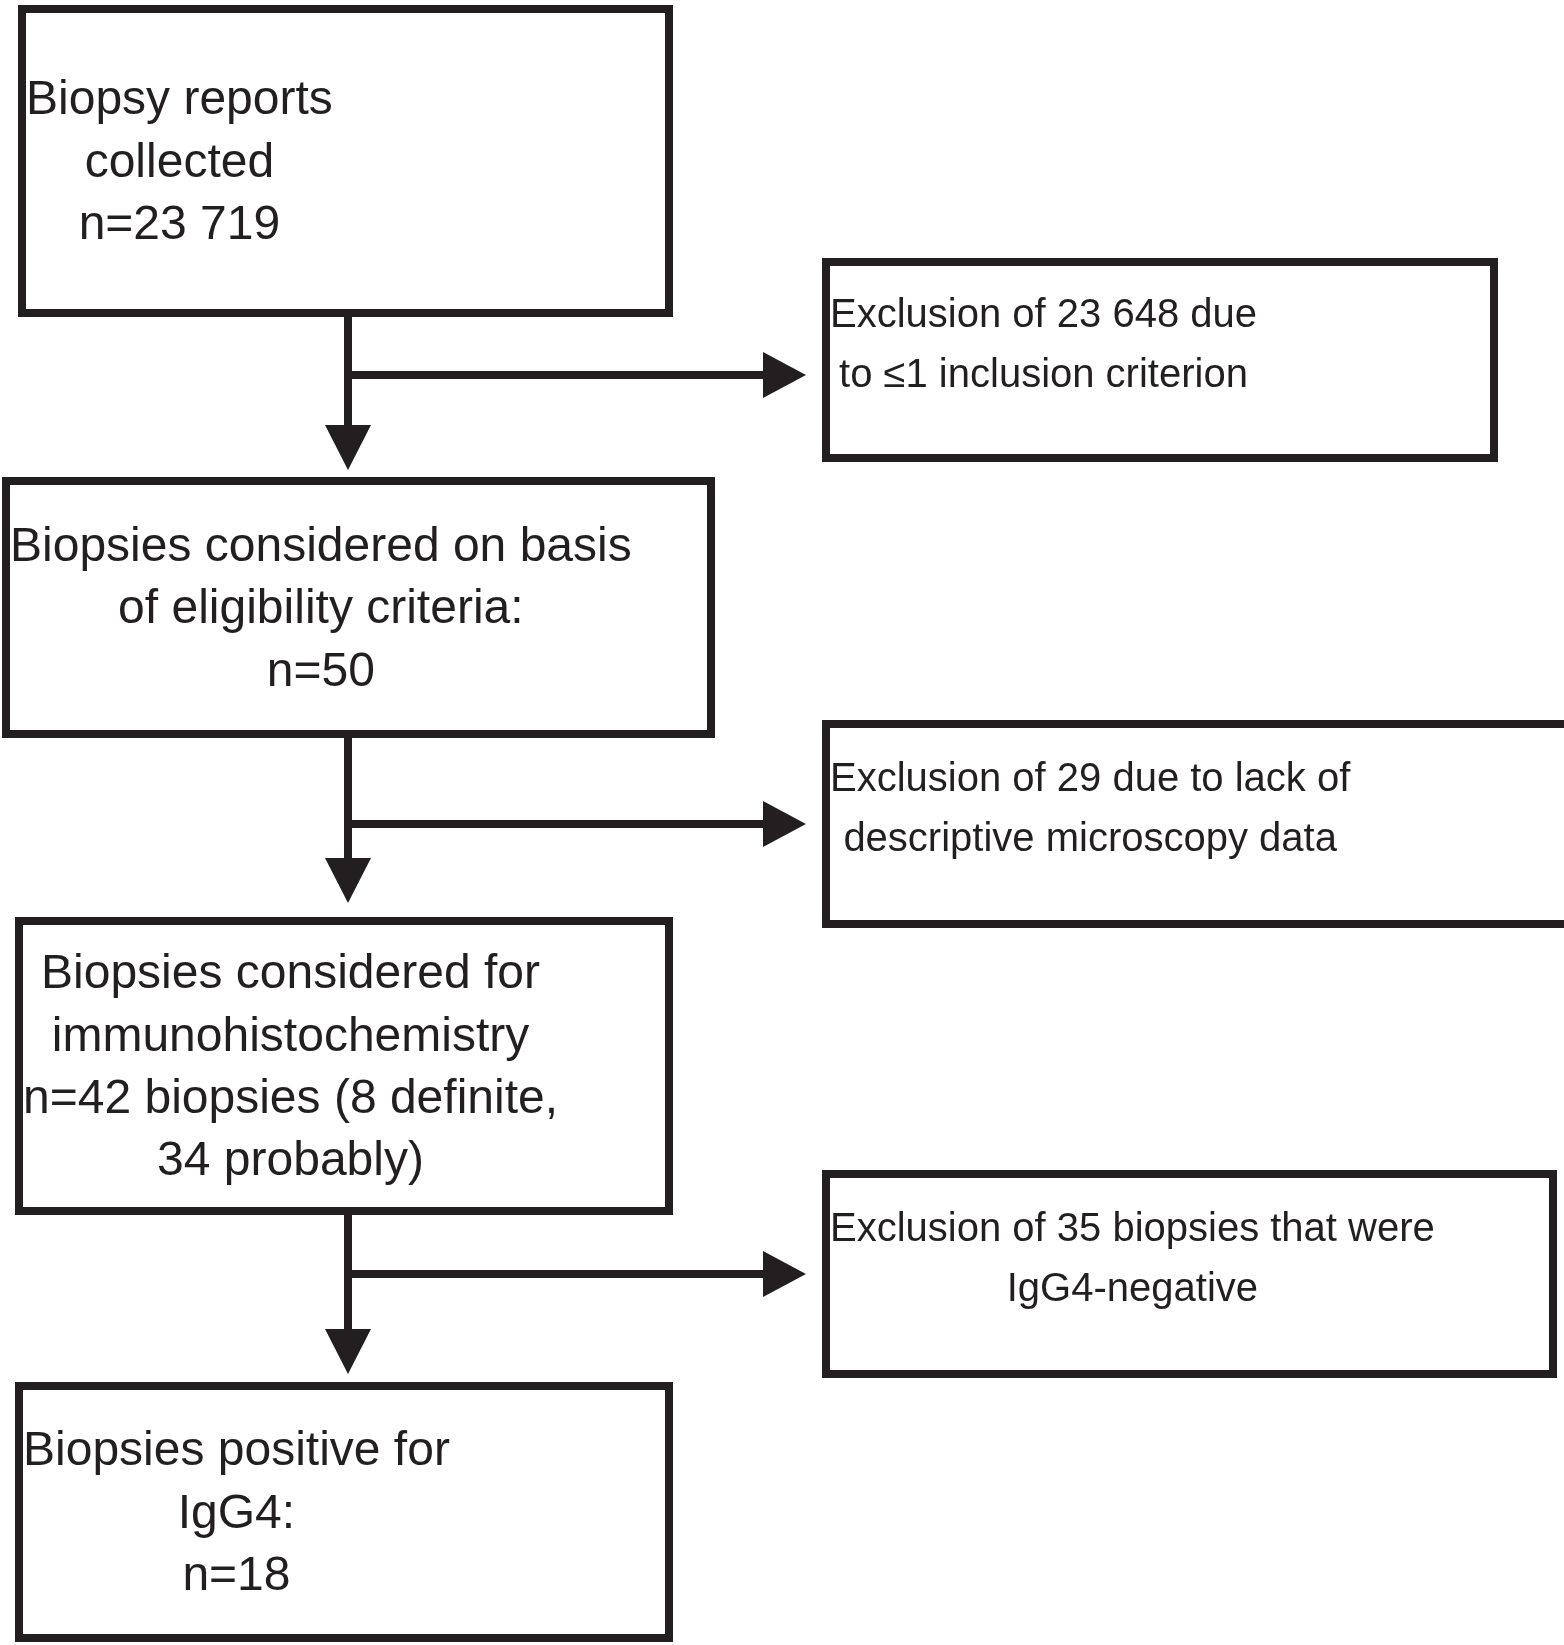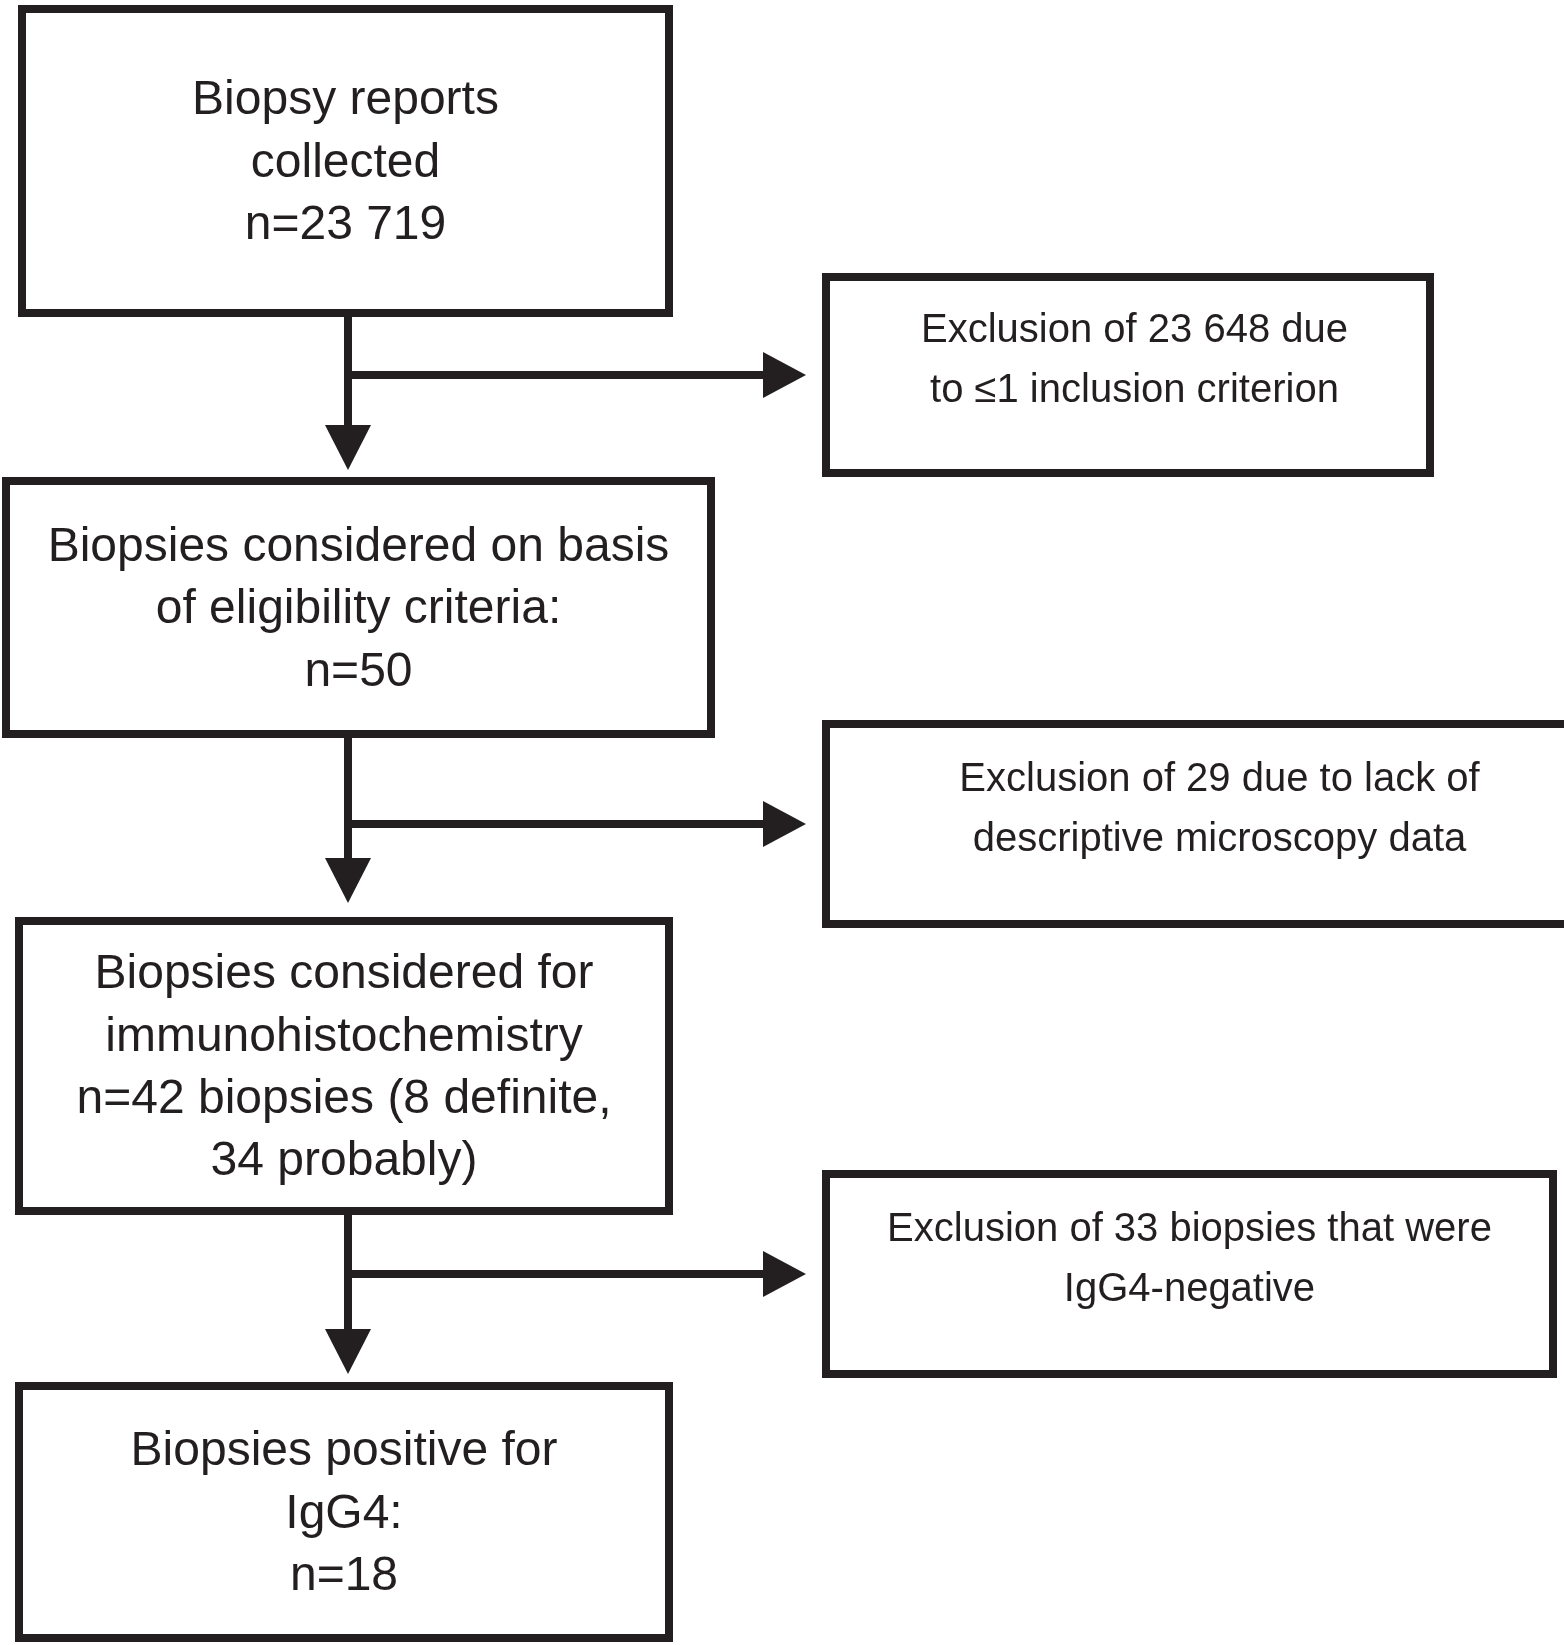--- a/index.html
+++ b/index.html
@@ -16,21 +16,21 @@
     color:var(--ink);
     overflow:hidden;
   }
   .fbox{
     position:absolute;
     border:8px solid var(--ink);
     background:var(--bg);
     box-sizing:border-box;
     display:flex;
     align-items:center;
-    justify-content:center;
+    justify-content:flex-start;
     text-align:center;
   }
   .fbox .txt{
     white-space:pre-line;
     display:block;
   }
   .step .txt{
     font-size:48px;
     line-height:1.3;
   }
@@ -40,21 +40,21 @@
   }
   .excl{
     padding-bottom:34px;
   }
   
   .box-1{left:18px;  top:5px;    width:655px; height:312px;}
   .box-2{left:2px;   top:477px;  width:713px; height:261px;}
   .box-3{left:15px;  top:917px;  width:658px; height:298px;}
   .box-4{left:15px;  top:1382px; width:658px; height:260px;}
   
-  .rbox-1{left:822px; top:273px;  width:612px; height:204px;padding-left:13px;}
+  .rbox-1{left:822px; top:258px;  width:676px; height:204px;}
   .rbox-2{left:822px; top:720px;  width:795px; height:208px;}
   .rbox-3{left:822px; top:1170px; width:735px; height:208px;}
   svg.connectors{
     position:absolute;
     left:0;top:0;
     width:1564px;height:1645px;
     color:var(--ink);
   }
   svg.connectors line{stroke:currentColor;stroke-width:8;}
   svg.connectors polygon{fill:currentColor;stroke:none;}
@@ -126,17 +126,17 @@
     <span class="txt">Exclusion of 23 648 due
 to ≤1 inclusion criterion</span>
   </div>
 
   <div class="fbox excl rbox-2">
     <span class="txt">Exclusion of 29 due to lack of
 descriptive microscopy data</span>
   </div>
 
   <div class="fbox excl rbox-3">
-    <span class="txt">Exclusion of 33 biopsies that were
+    <span class="txt">Exclusion of 35 biopsies that were
 IgG4-negative</span>
   </div>
 
 </div>
 
 </body></html>

